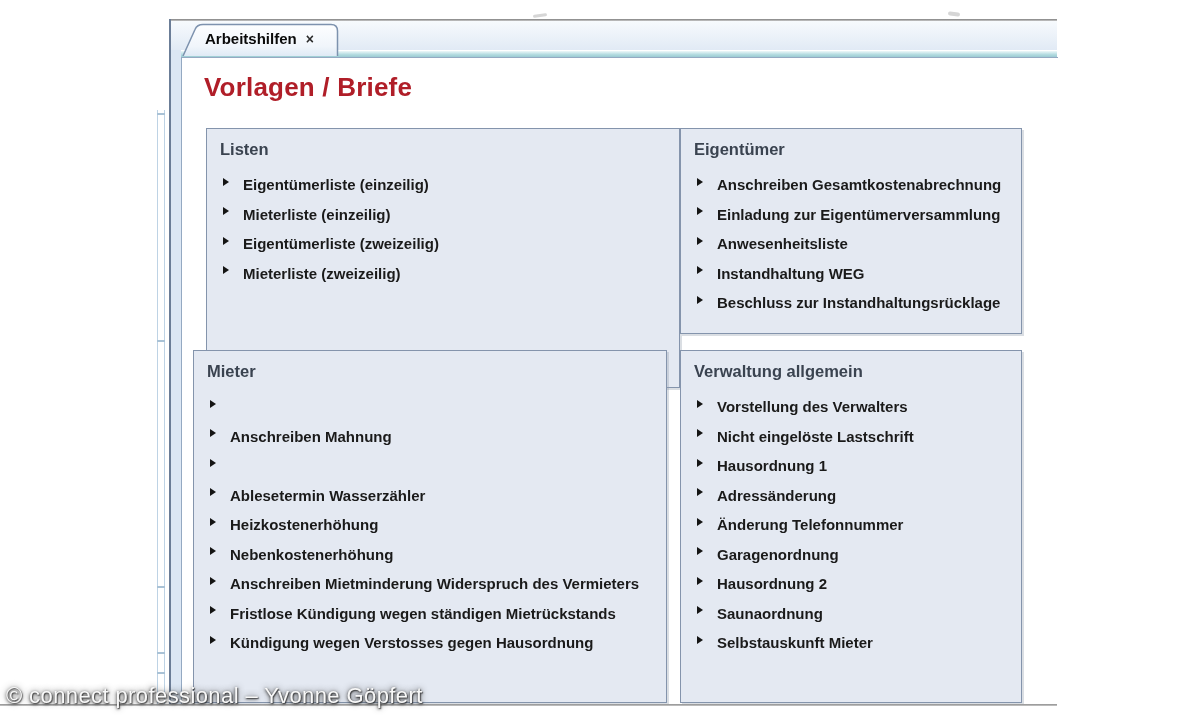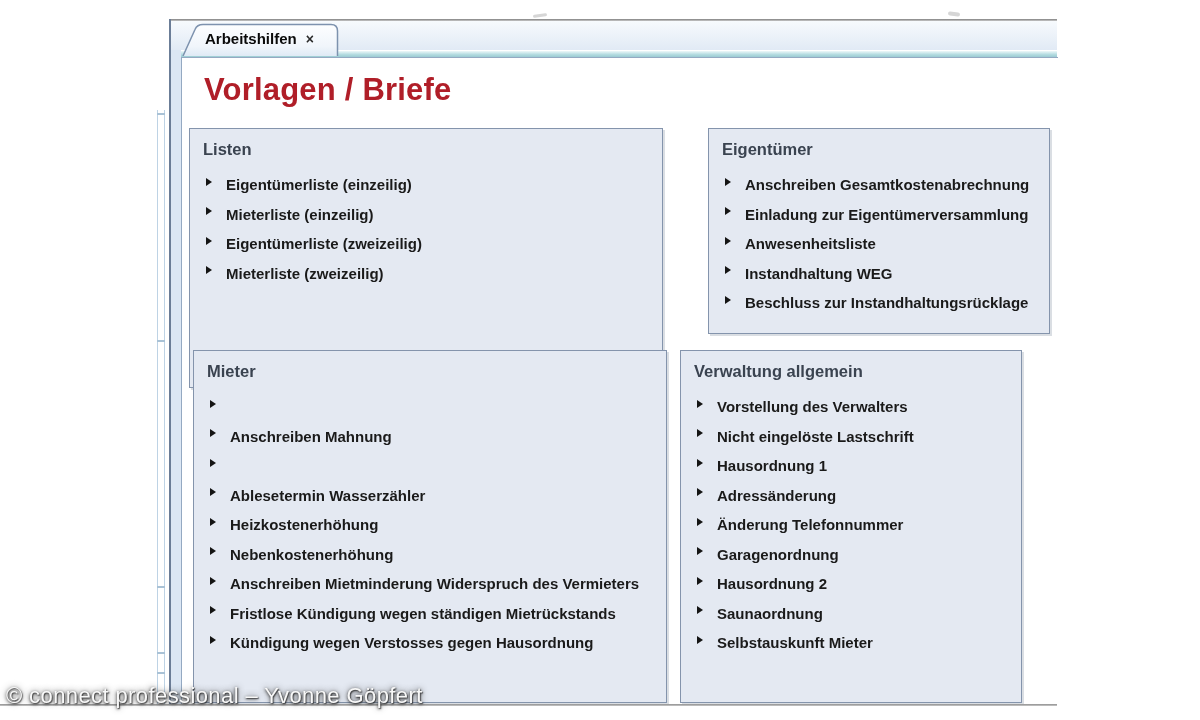--- a/index.html
+++ b/index.html
@@ -47,33 +47,33 @@
 
   
   .content {
     position:absolute; left:181px; top:57px; width:876px; height:647px;
     background:#ffffff;
     border-top:1px solid #94a9c2; border-left:1px solid #94a9c2;
   }
 
   .page-title {
     position:absolute; left:204px; top:72px;
-    font-size:31px; font-weight:bold; color:#b01e28; letter-spacing:0.2px;
+    font-size:26px; font-weight:bold; color:#b01e28; letter-spacing:0.2px;
     white-space:nowrap;
   }
 
   
   .panel {
     position:absolute; background:#e4e9f2;
     border:1px solid #8494ac;
     box-shadow:2px 2px 0 rgba(150,160,175,0.35);
     box-sizing:border-box;
   }
-  .panel-listen      { left:189px; top:128px; width:474px; height:260px; }
-  .panel-eigentuemer { left:680px; top:128px; width:342px; height:206px;margin-left:28px; }
+  .panel-listen      { left:206px; top:128px; width:474px; height:260px; }
+  .panel-eigentuemer { left:680px; top:128px; width:342px; height:206px; }
   .panel-mieter      { left:193px; top:350px; width:474px; height:353px; }
   .panel-verwaltung  { left:680px; top:350px; width:342px; height:353px; }
 
   .panel h2 {
     margin:0; position:absolute; left:13px; top:11px;
     font-size:16.5px; font-weight:bold; color:#3a4350;
   }
   .items { position:absolute; left:16px; top:41px; right:6px; }
   .item { height:29.5px; display:flex; align-items:center; cursor:pointer;font-weight:bold; }
   .tri {

